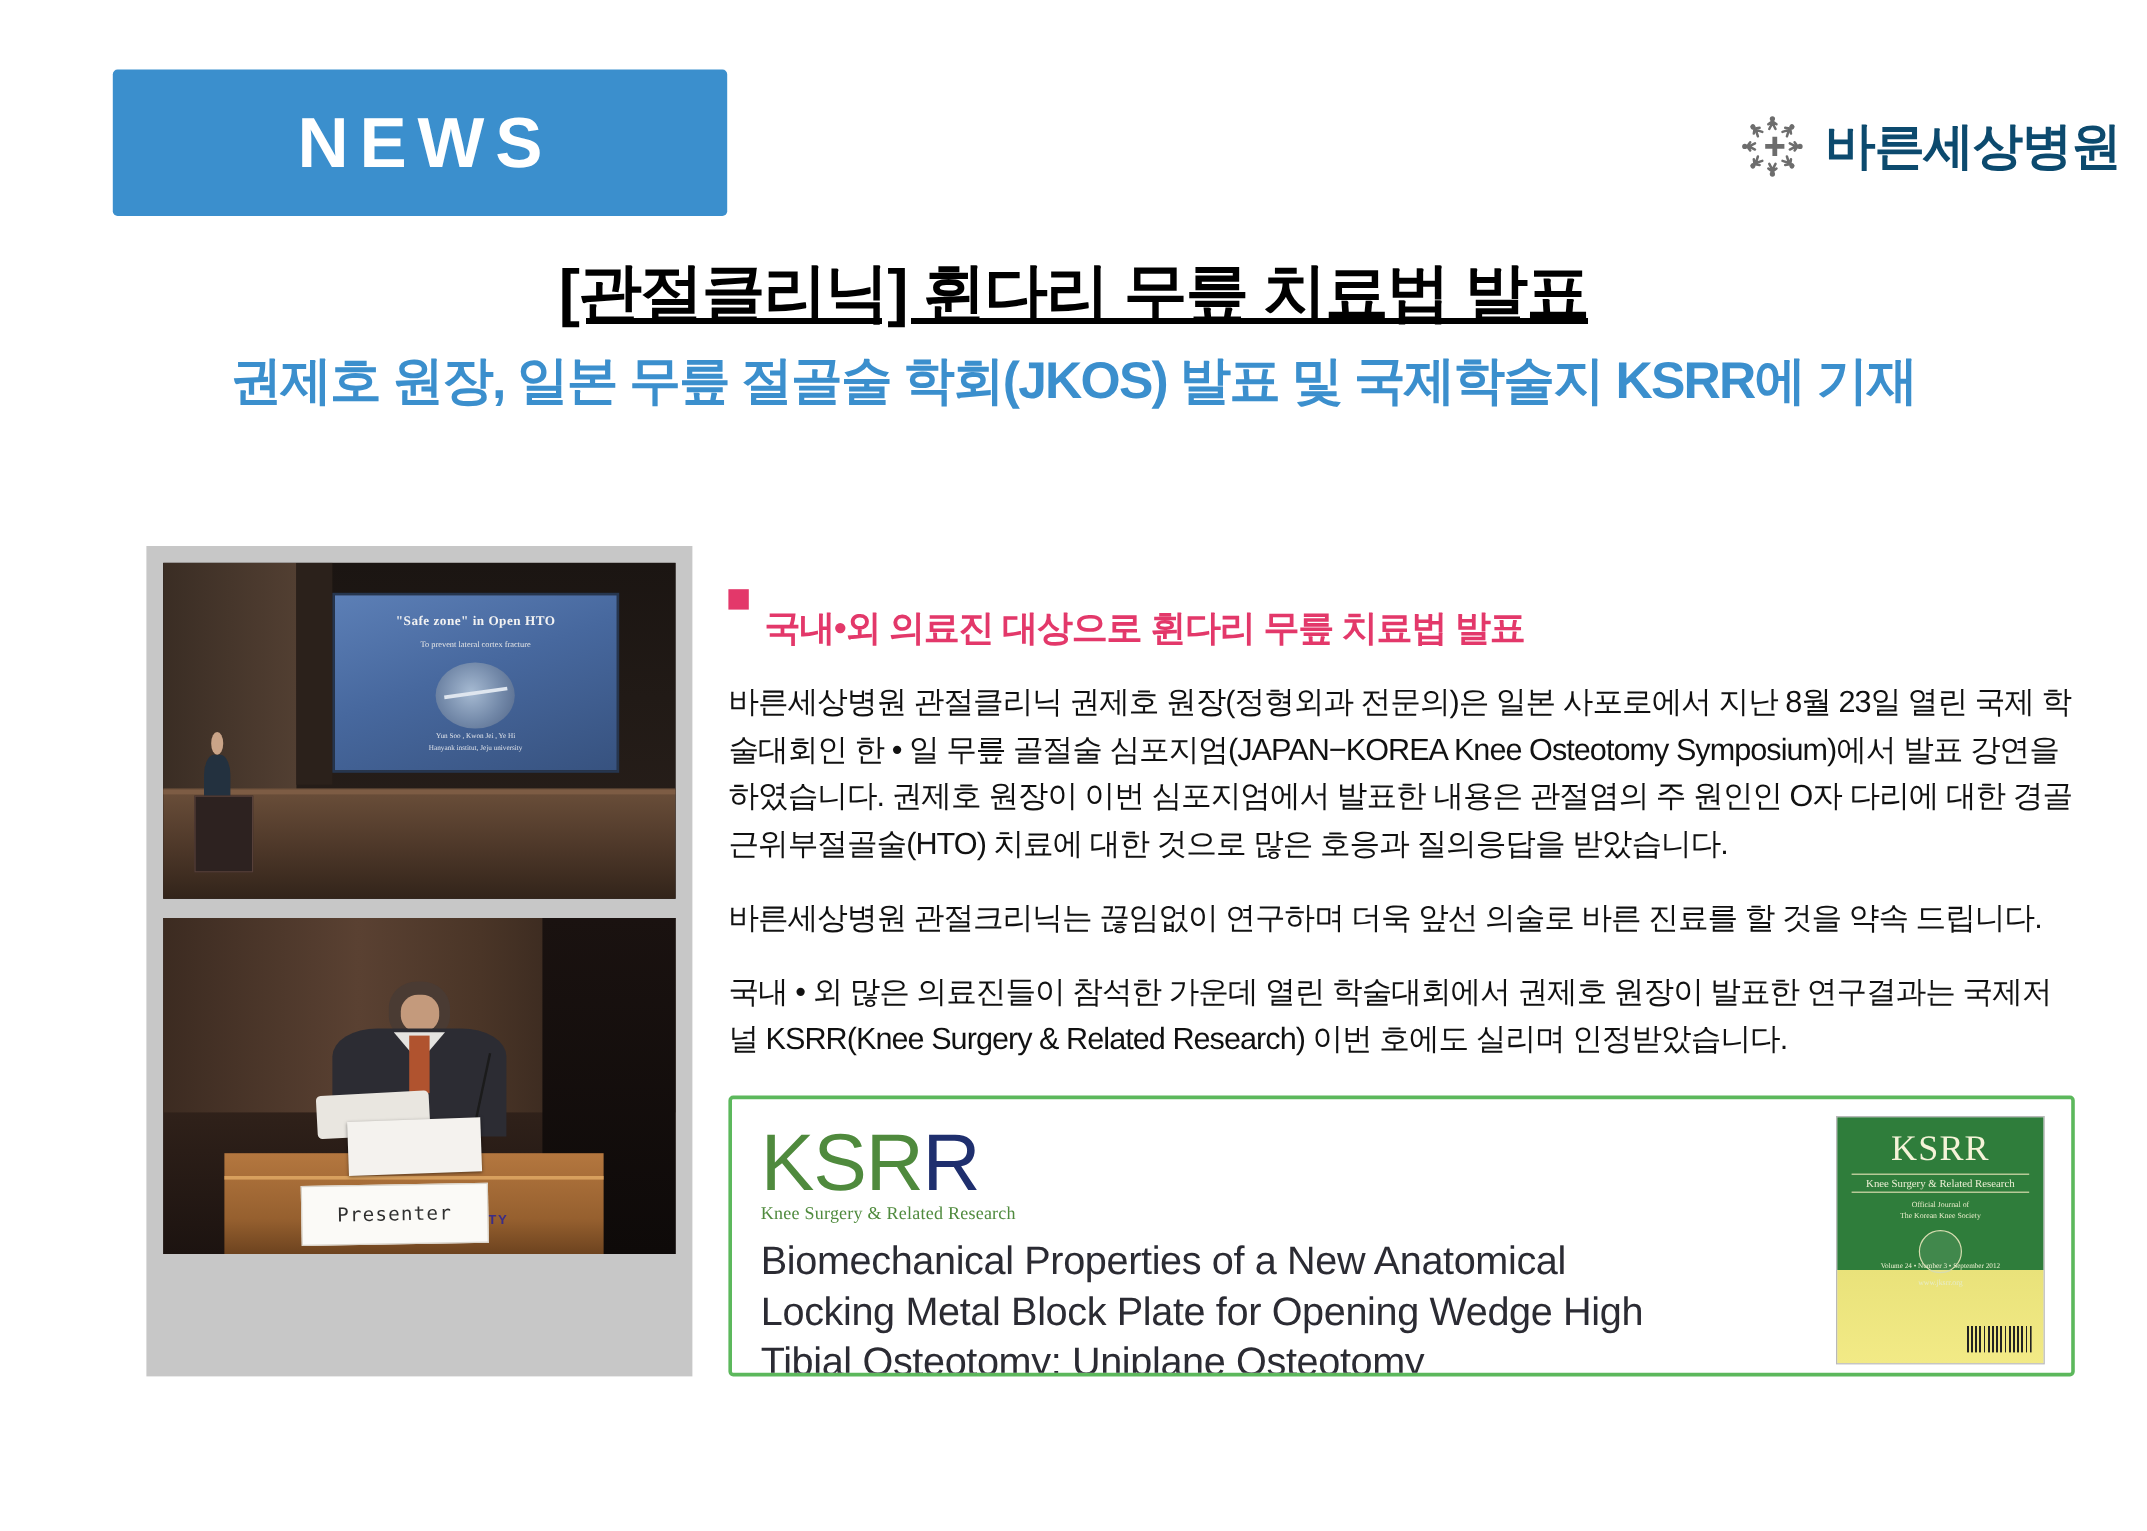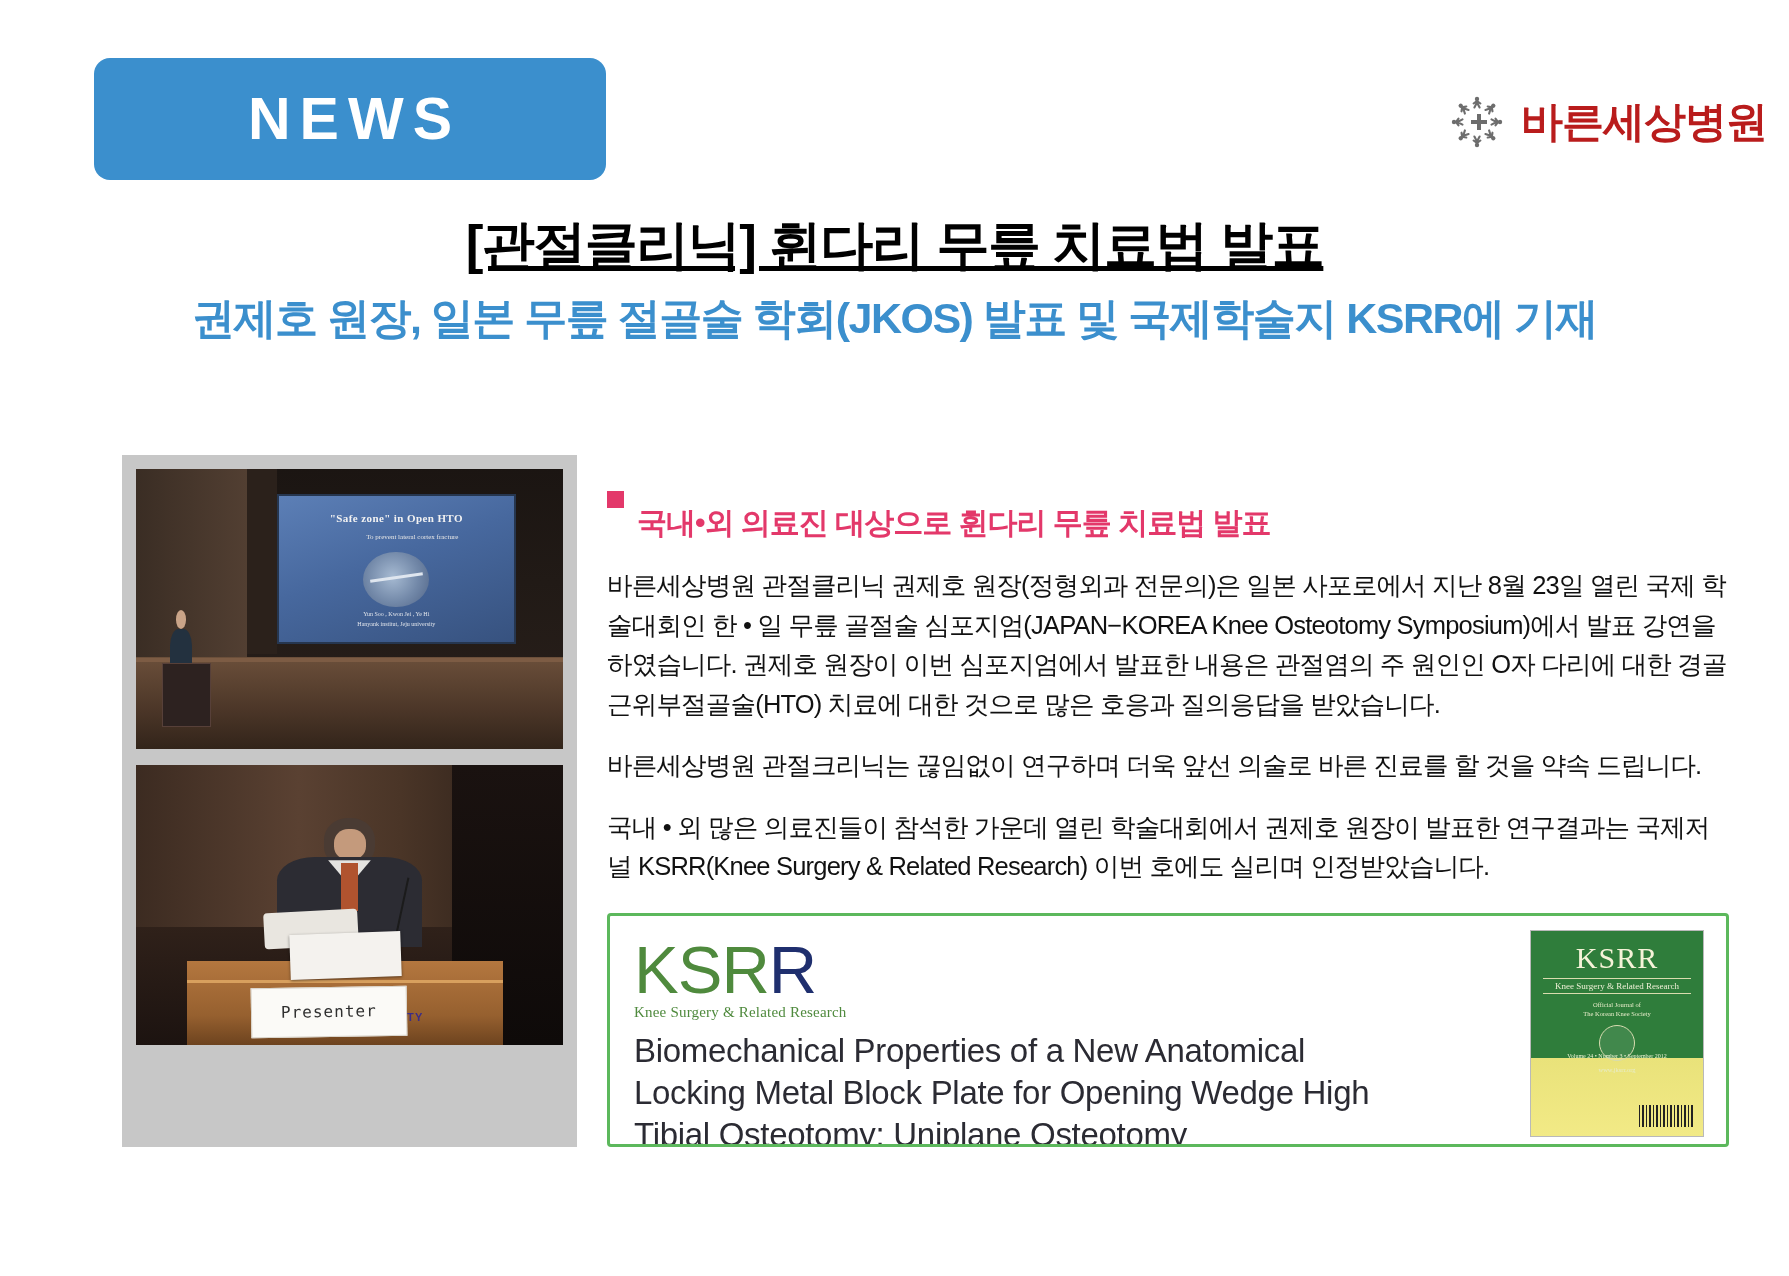--- a/index.html
+++ b/index.html
@@ -23,21 +23,21 @@
     top: 0; left: 0; right: 0;
     height: 200px;
   }
   .news-badge {
     position: absolute;
     left: 94px;
     top: 58px;
     width: 512px;
     height: 122px;
     background: #3b8fcd;
-    border-radius: 16px;
+    border-radius: 4px;
     display: flex;
     align-items: center;
     justify-content: center;
   }
   .news-badge-label {
     color: #ffffff;
     font-size: 59px;
     font-weight: bold;
     letter-spacing: 9px;
     padding-left: 9px;
@@ -52,21 +52,21 @@
     gap: 14px;
   }
   .brand-mark {
     width: 60px;
     height: 60px;
     flex: 0 0 60px;
   }
   .brand-name {
     font-size: 42px;
     font-weight: bold;
-    color: #b91c1c;
+    color: #0c4a6e;
     letter-spacing: -1px;
     white-space: nowrap;
   }
 
   
   .title-block {
     position: absolute;
     top: 215px;
     left: 0;
     width: 100%;
@@ -136,21 +136,21 @@
     background: linear-gradient(160deg,#5c7fb6 0%,#47689e 45%,#37527f 100%);
     border: 2px solid #26364f;
   }
   .p1-screen-title {
     position: absolute; top: 11%; left: 0; width: 100%;
     text-align: center; color: #f2f2f2;
     font-family: "Liberation Serif", serif;
     font-size: 11px; font-weight: bold; letter-spacing: .4px;
   }
   .p1-screen-sub {
-    position: absolute; top: 25%; left: 16px; width: 100%;
+    position: absolute; top: 25%; left: 0; width: 100%;
     text-align: center; color: #e6e6e6;
     font-family: "Liberation Serif", serif; font-size: 7px;
   }
   .p1-xray {
     position: absolute; left: 36%; top: 38%; width: 28%; height: 38%;
     border-radius: 50%;
     background: radial-gradient(circle at 45% 45%, #9fb4cf 0%, #6e86a8 55%, #4f6party 100%);
     background: radial-gradient(circle at 45% 45%, #a6bad2 0%, #7288a8 55%, #4e6285 100%);
   }
   .p1-xray:after {

